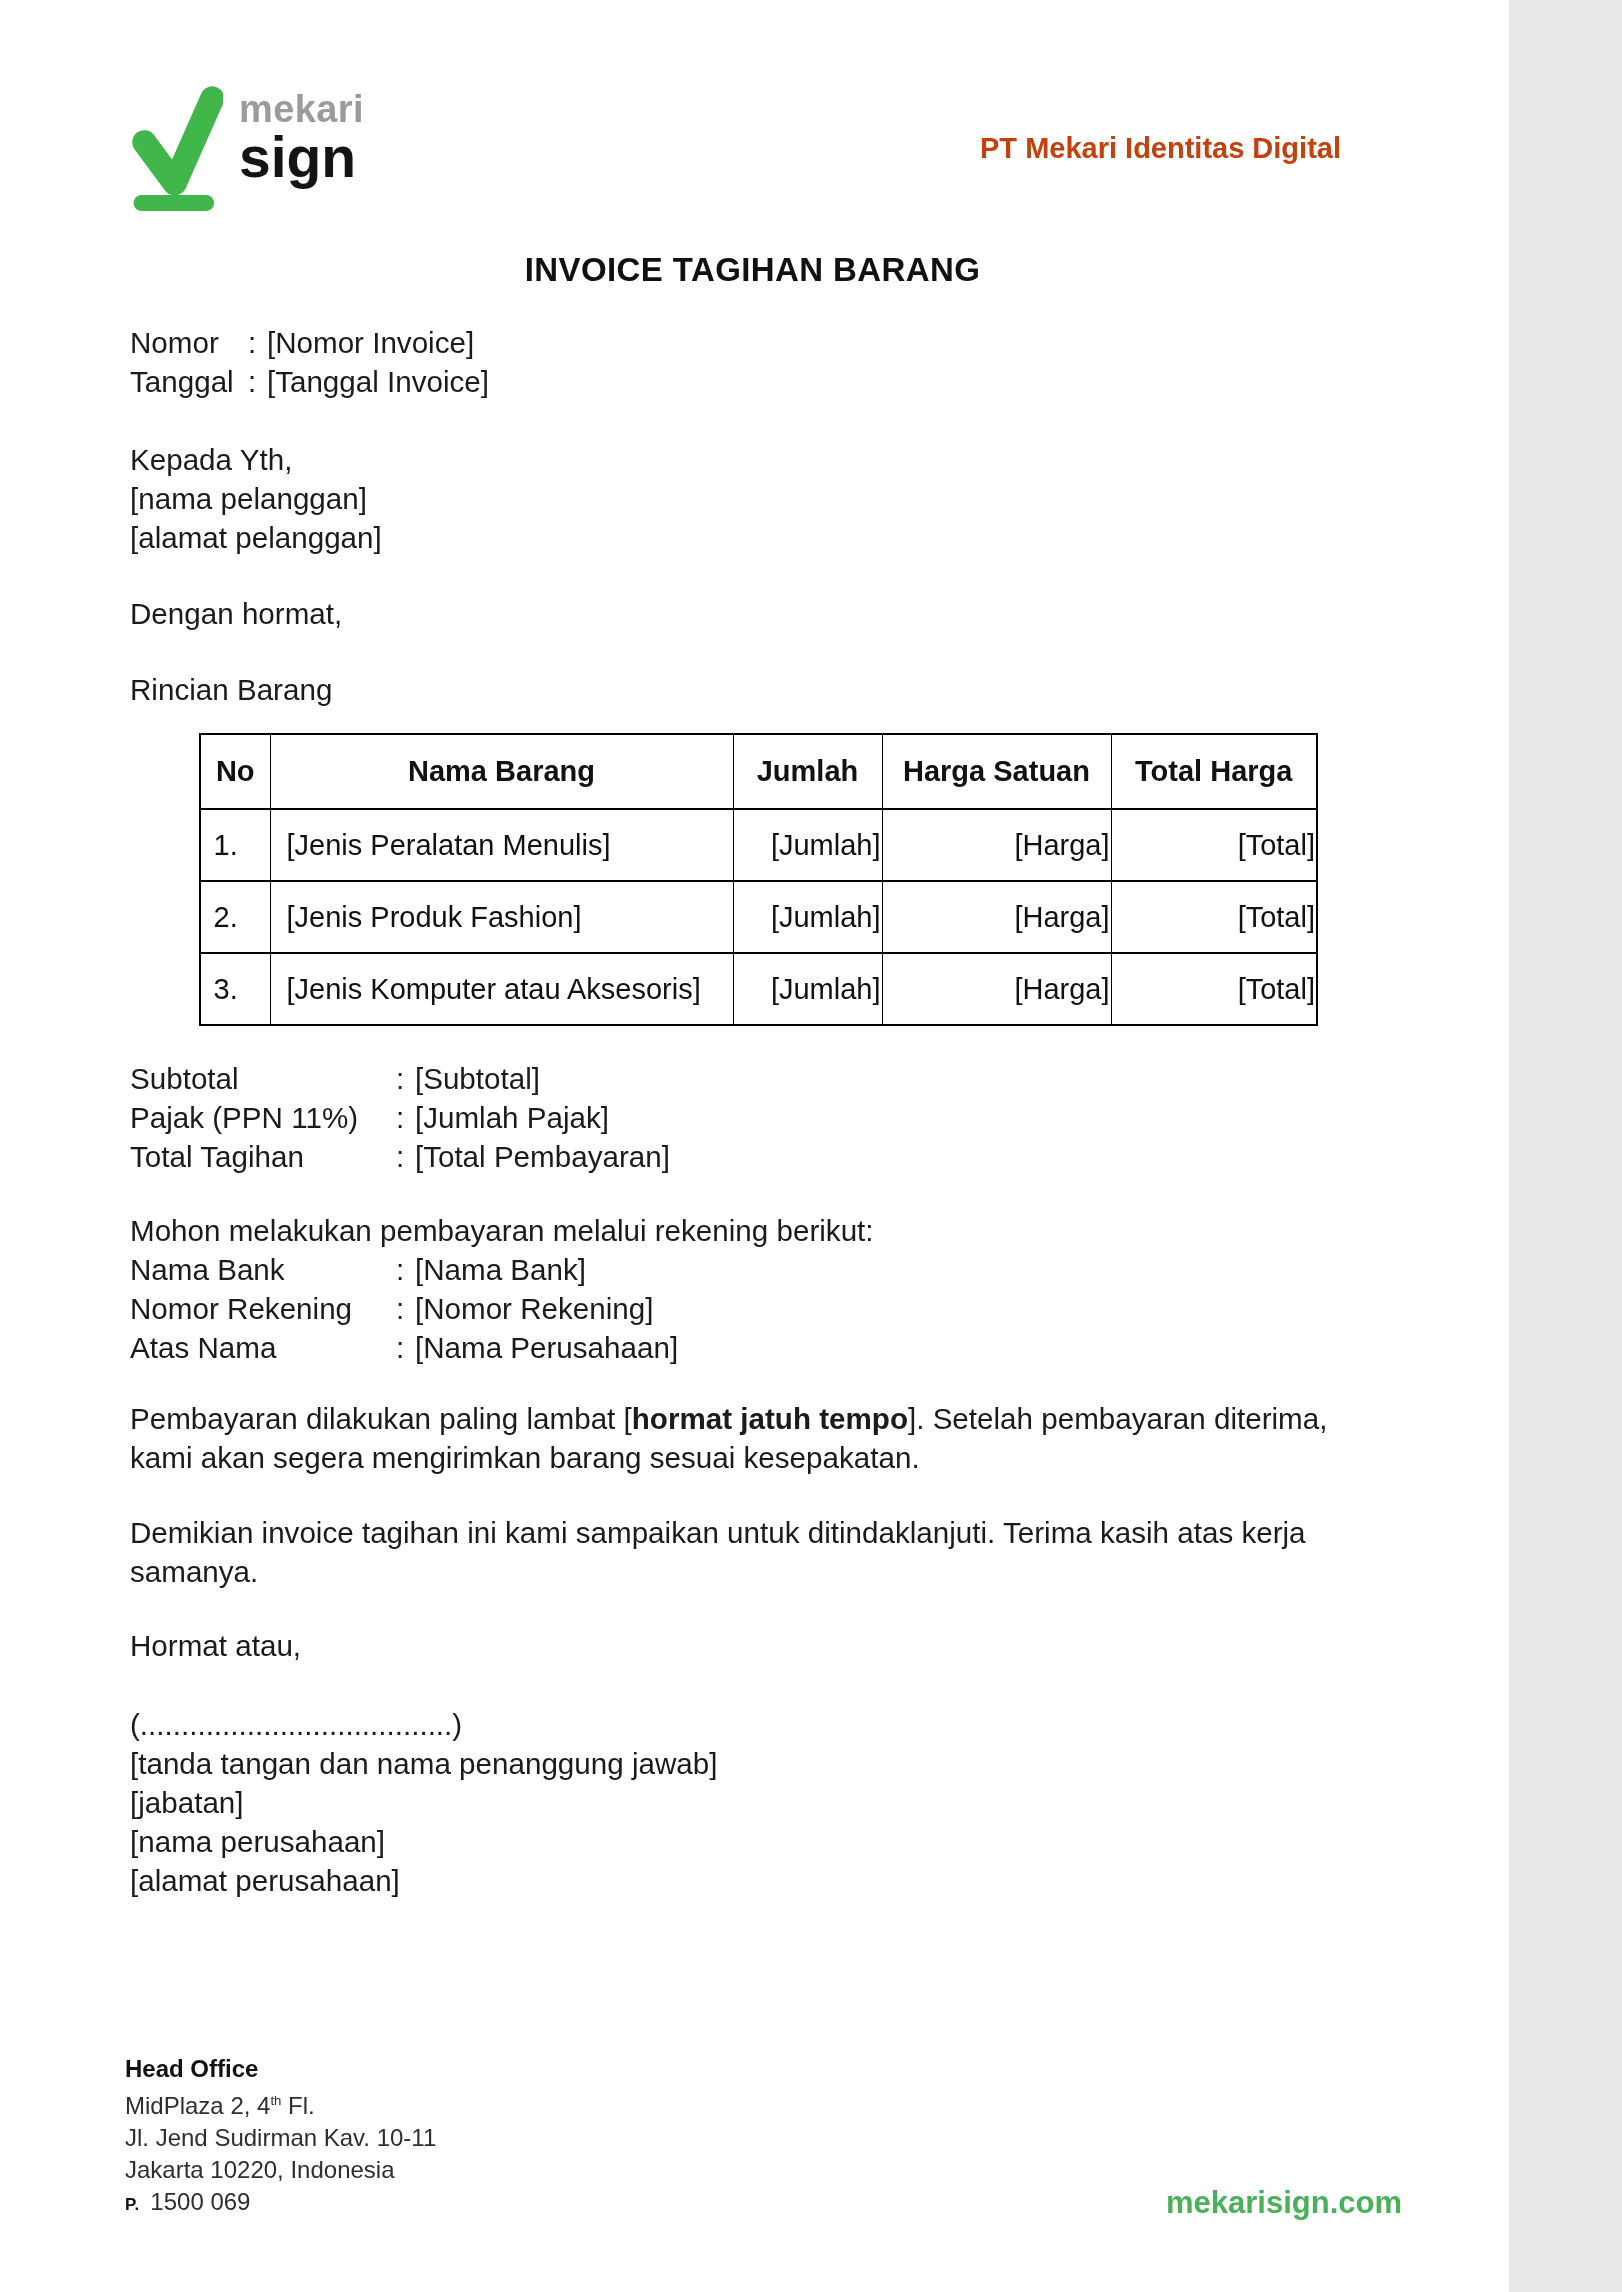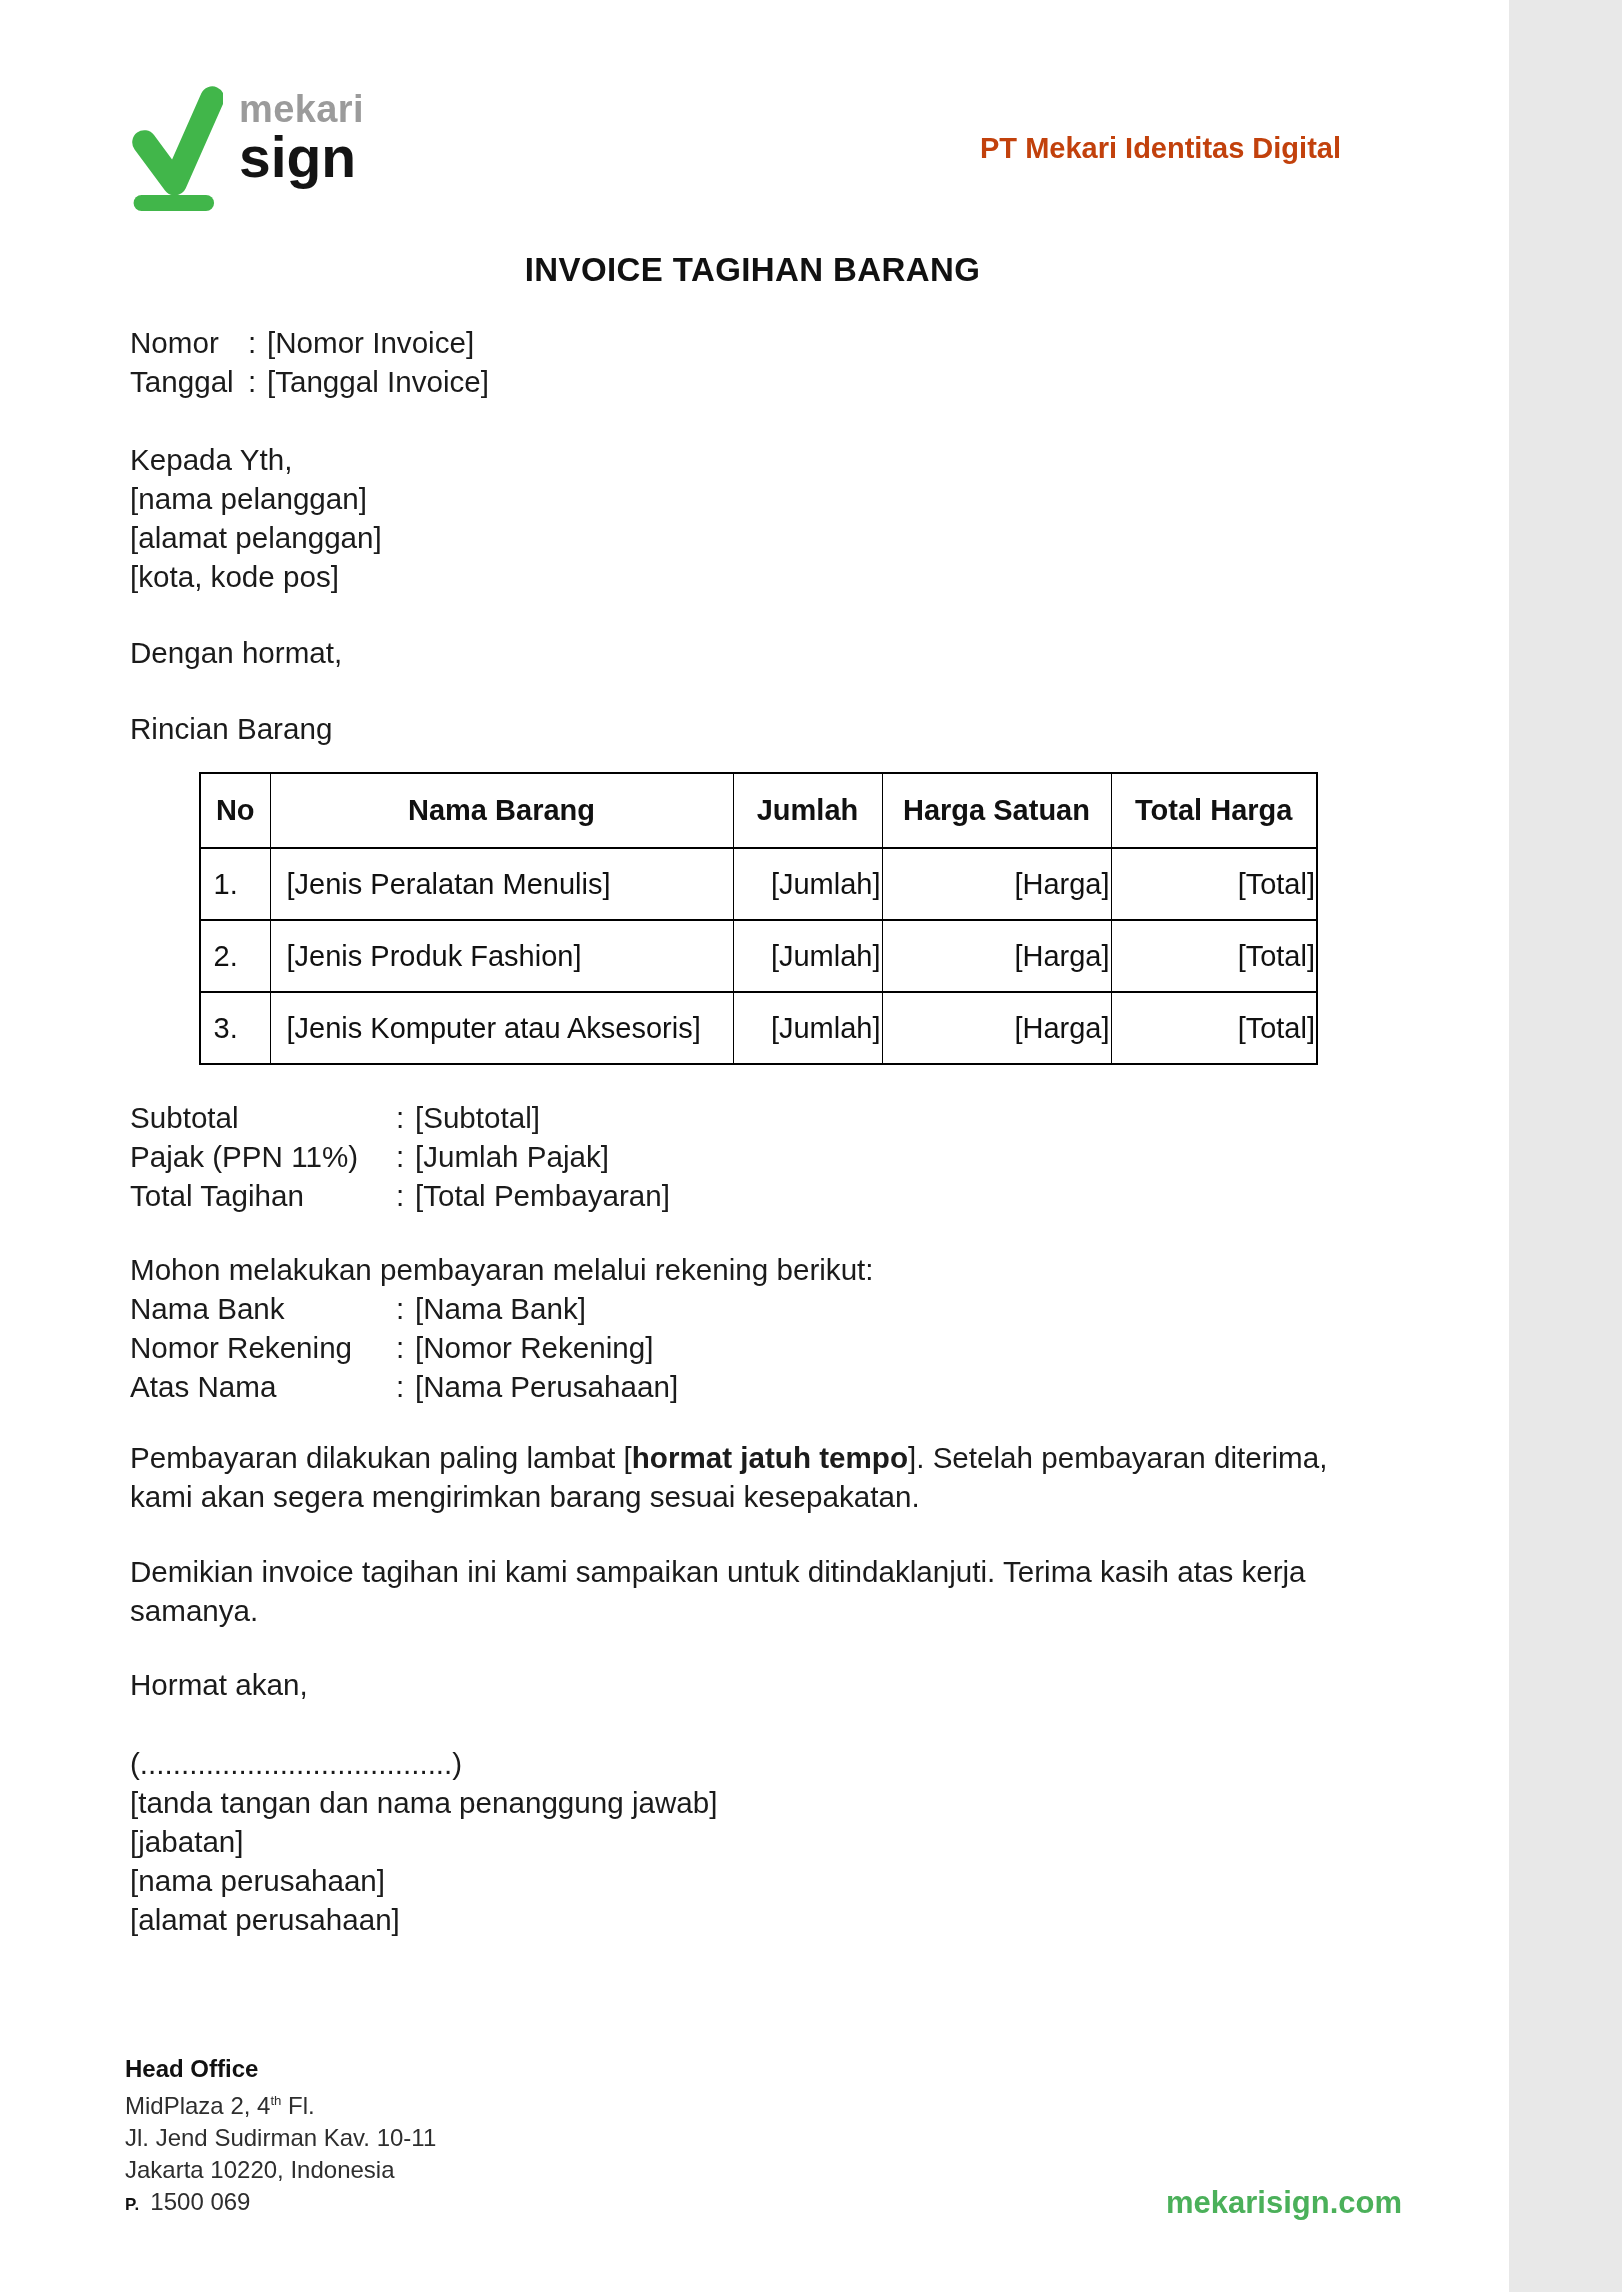--- a/index.html
+++ b/index.html
@@ -111,21 +111,20 @@
         <span class="kv-label">Tanggal</span>
           <span class="kv-colon">:</span>
           <span class="kv-value">[Tanggal Invoice]</span>
       </div>
     </div>
 
     <div class="recipient-block">
       <div class="line">Kepada Yth,</div>
       <div class="line">[nama pelanggan]</div>
       <div class="line">[alamat pelanggan]</div>
-      <div class="line">[kota, kode pos]</div>
     </div>
 
     <div class="opening-block">
       <div class="line">Dengan hormat,</div>
     </div>
 
     <div class="section-heading">Rincian Barang</div>
 
     <table class="items-table">
       <colgroup>
@@ -204,21 +203,21 @@
           <span class="kv-colon">:</span>
           <span class="kv-value">[Nama Perusahaan]</span>
       </div>
     </div>
 
     <div class="para due-para">
       <span>Pembayaran dilakukan paling lambat [</span><span class="bold">hormat jatuh tempo</span><span>]. Setelah pembayaran diterima, kami akan segera mengirimkan barang sesuai kesepakatan.</span>
     </div>
 
     <div class="para closing-para">Demikian invoice tagihan ini kami sampaikan untuk ditindaklanjuti. Terima kasih atas kerja samanya.</div>
-    <div class="line regards">Hormat akan,</div>
+    <div class="line regards">Hormat atau,</div>
 
     <div class="signature-block">
       <div class="line">(......................................)</div>
       <div class="line">[tanda tangan dan nama penanggung jawab]</div>
       <div class="line">[jabatan]</div>
       <div class="line">[nama perusahaan]</div>
       <div class="line">[alamat perusahaan]</div>
     </div>
 
   </div>

